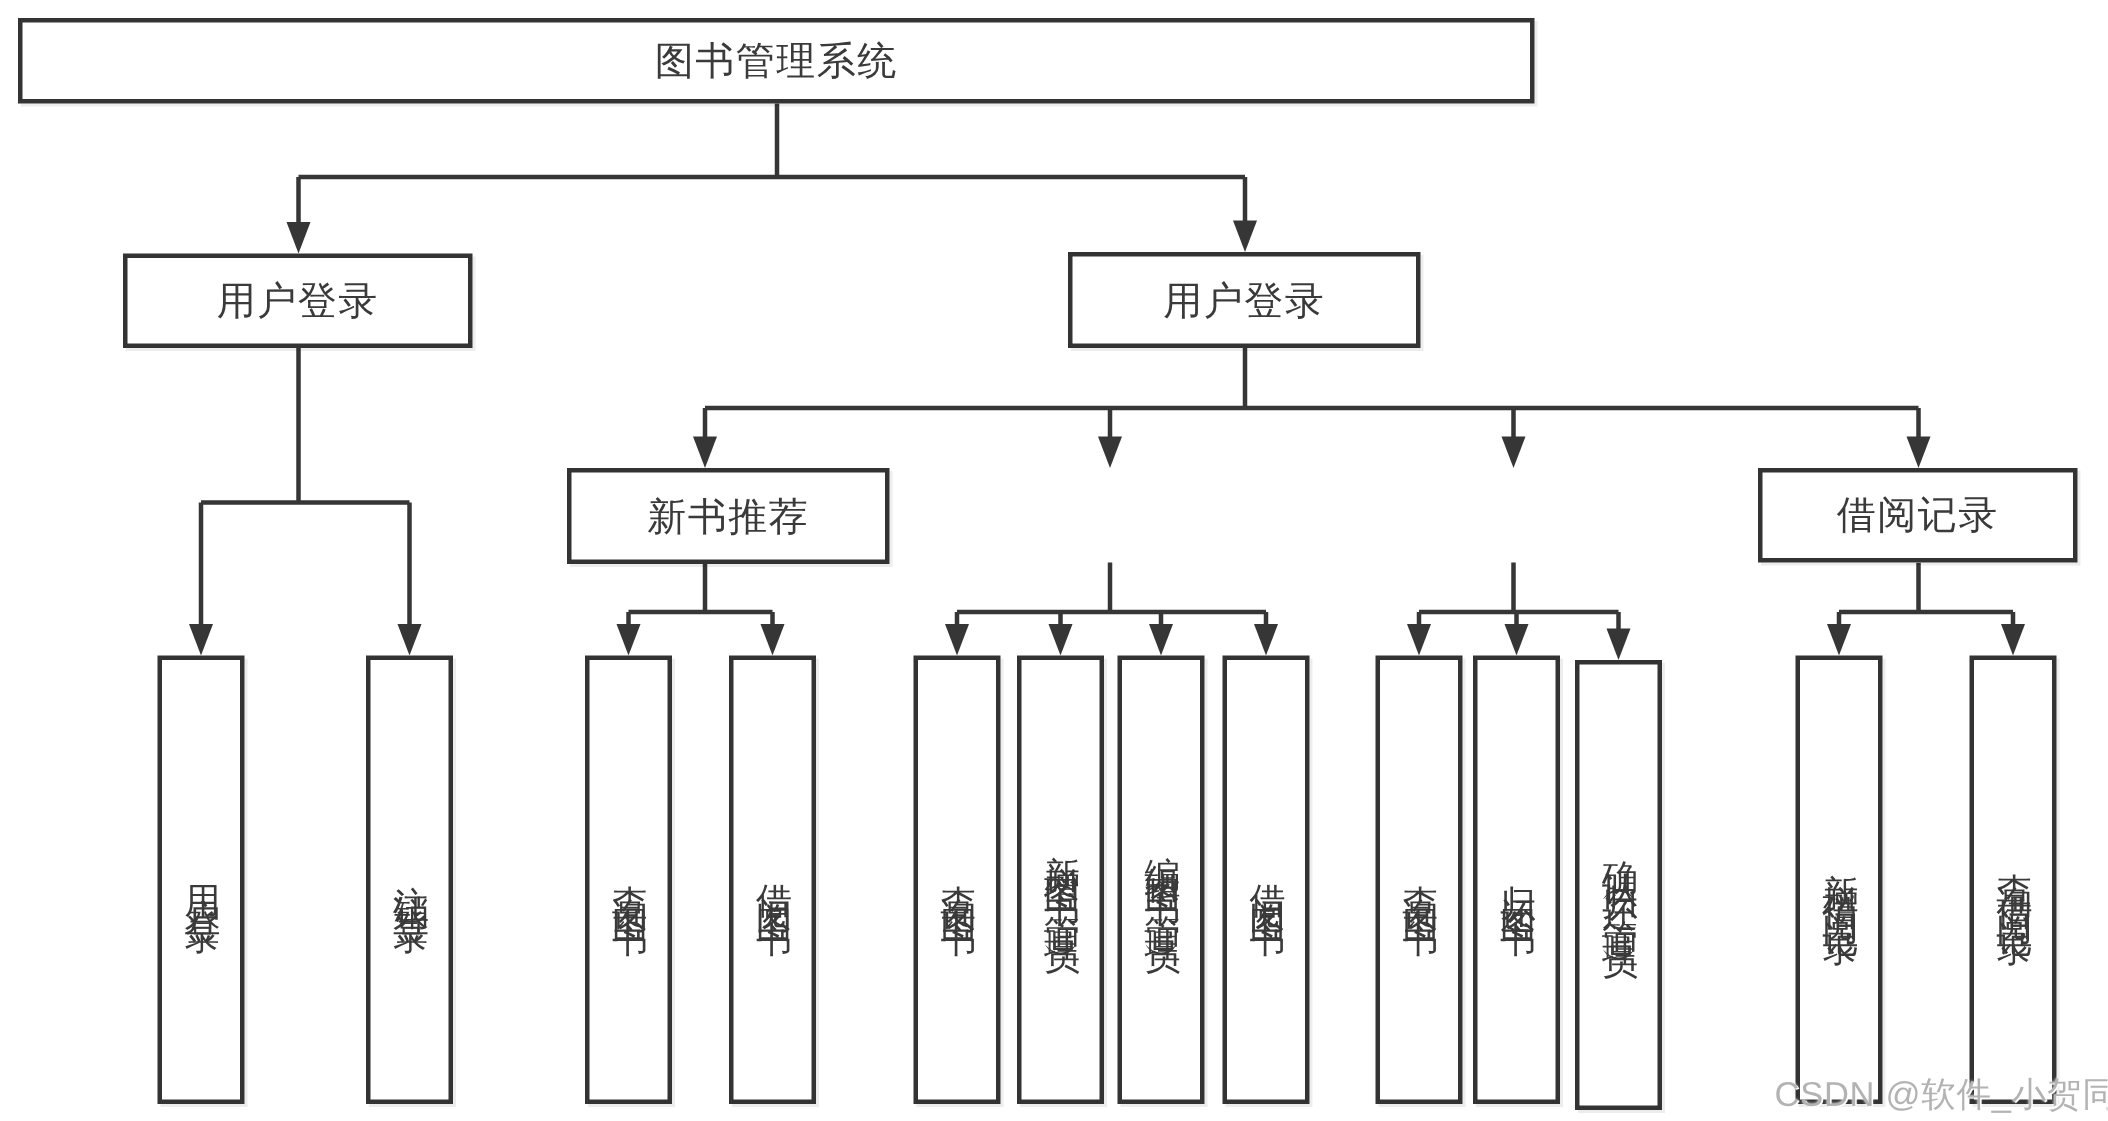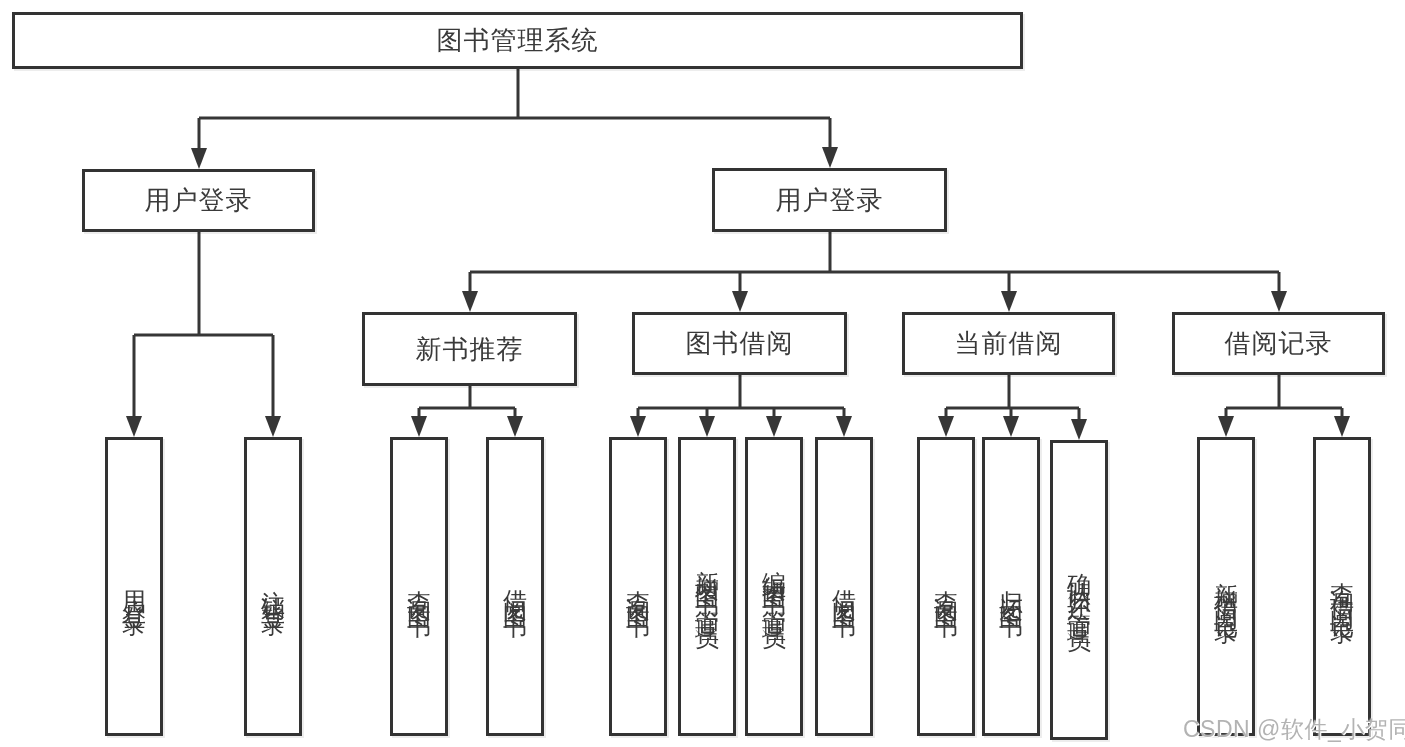--- a/index.html
+++ b/index.html
@@ -114,28 +114,22 @@
     <span>图书管理系统</span>
   </div>
 
   <div class="node" style="left:82px; top:169px; width:233px; height:63px;">
     <span>用户登录</span>
   </div>
   <div class="node" style="left:712px; top:168px; width:235px; height:64px;">
     <span>用户登录</span>
   </div>
 
-  <div class="node" style="left:362px; top:312px; width:215px; height:74px;">
+  <div class="node" style="left:378px; top:312px; width:215px; height:64px;">
     <span>新书推荐</span>
-  </div>
-  <div class="node" style="left:632px; top:312px; width:215px; height:63px;">
-    <span>图书借阅</span>
-  </div>
-  <div class="node" style="left:902px; top:312px; width:213px; height:63px;">
-    <span>当前借阅</span>
   </div>
   <div class="node" style="left:1172px; top:312px; width:213px; height:63px;">
     <span>借阅记录</span>
   </div>
 
   <div class="node leaf" style="left:105px;">
     <span class="vtext">用户登录</span>
   </div>
   <div class="node leaf" style="left:244px;">
     <span class="vtext">注销登录</span>

